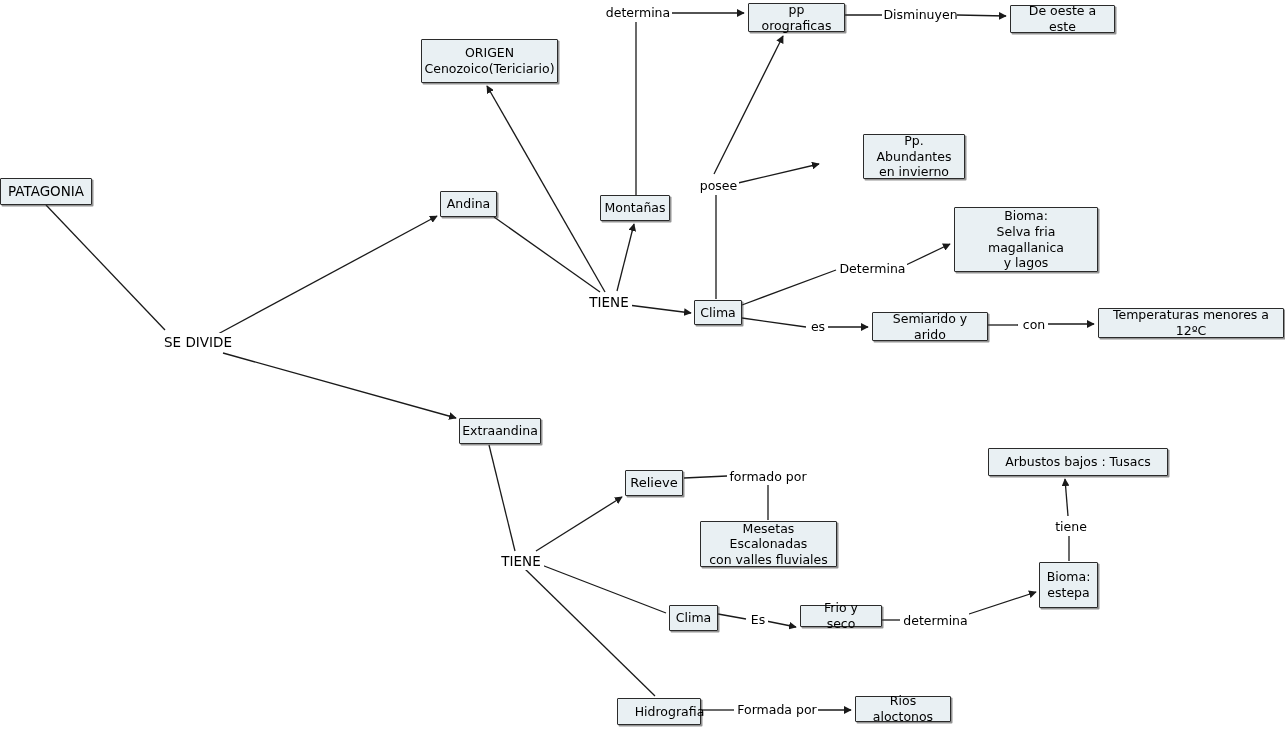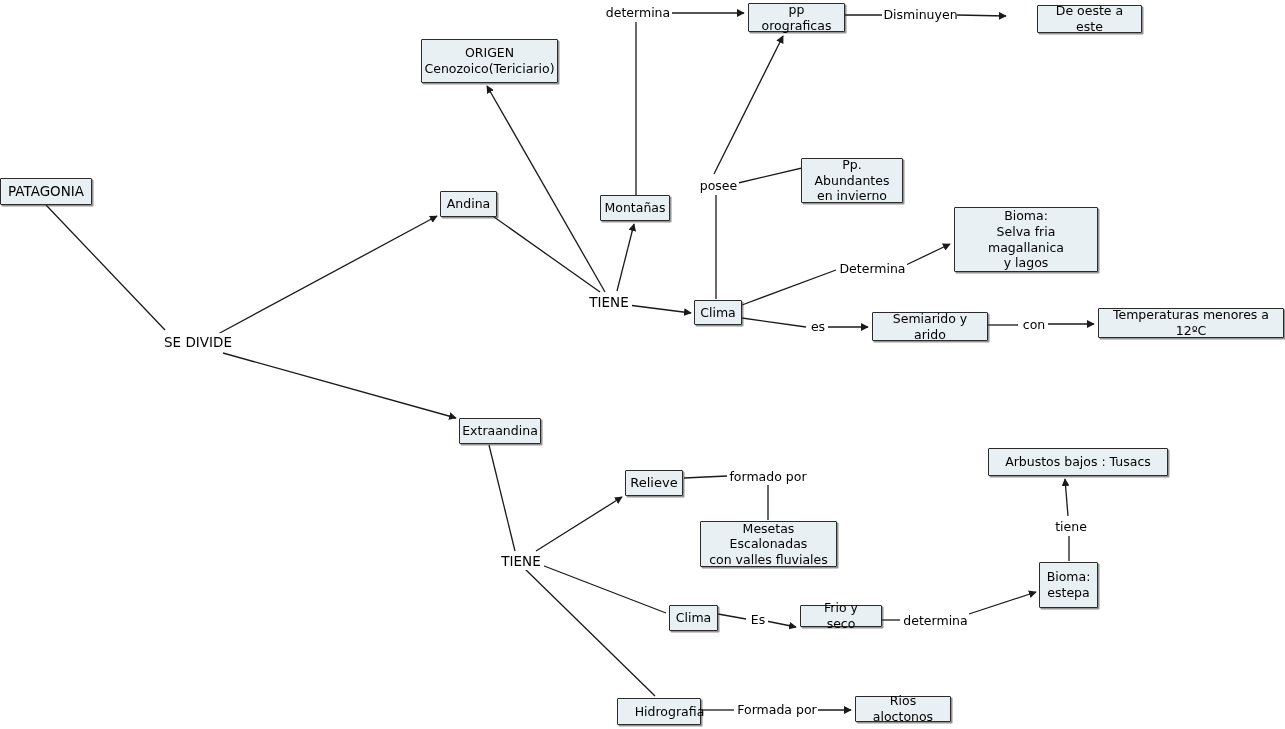--- a/index.html
+++ b/index.html
@@ -106,22 +106,22 @@
         <line x1="816" y1="710" x2="851" y2="710" stroke="#1a1a1a" stroke-width="1.3" marker-end="url(#arrowhead)"></line>
       </g>
   </svg>
   <div id="nodes-group">
       <div class="node" style="left: 0px; top: 178px; width: 92px; height: 27px; font-size: 13.5px;">PATAGONIA</div>
       <div class="node" style="left: 421px; top: 39px; width: 137px; height: 44px; font-size: 12.5px;">ORIGEN
 Cenozoico(Tericiario)</div>
       <div class="node" style="left: 440px; top: 191px; width: 57px; height: 26px; font-size: 12.5px;">Andina</div>
       <div class="node" style="left: 600px; top: 195px; width: 70px; height: 26px; font-size: 12.5px;">Montañas</div>
       <div class="node" style="left: 748px; top: 3px; width: 97px; height: 29px; font-size: 12.5px;">pp orograficas</div>
-      <div class="node" style="left: 1010px; top: 5px; width: 105px; height: 28px; font-size: 12.5px; margin-left: 27px;">De oeste a este</div>
-      <div class="node" style="left: 801px; top: 134px; width: 102px; height: 45px; font-size: 12.5px; margin-top: 24px;">Pp. Abundantes
+      <div class="node" style="left: 1010px; top: 5px; width: 105px; height: 28px; font-size: 12.5px;">De oeste a este</div>
+      <div class="node" style="left: 863px; top: 134px; width: 102px; height: 45px; font-size: 12.5px;">Pp. Abundantes
 en invierno</div>
       <div class="node" style="left: 954px; top: 207px; width: 144px; height: 65px; font-size: 12.5px;">Bioma:
 Selva fria magallanica
 y lagos</div>
       <div class="node" style="left: 694px; top: 300px; width: 48px; height: 25px; font-size: 12.5px;">Clima</div>
       <div class="node" style="left: 872px; top: 312px; width: 116px; height: 29px; font-size: 12.5px;">Semiarido y arido</div>
       <div class="node" style="left: 1098px; top: 308px; width: 186px; height: 30px; font-size: 12.5px;">Temperaturas menores a 12ºC</div>
       <div class="node" style="left: 459px; top: 418px; width: 82px; height: 26px; font-size: 12.5px;">Extraandina</div>
       <div class="node" style="left: 625px; top: 470px; width: 58px; height: 26px; font-size: 13px;">Relieve</div>
       <div class="node" style="left: 700px; top: 521px; width: 137px; height: 46px; font-size: 12.5px;">Mesetas Escalonadas

